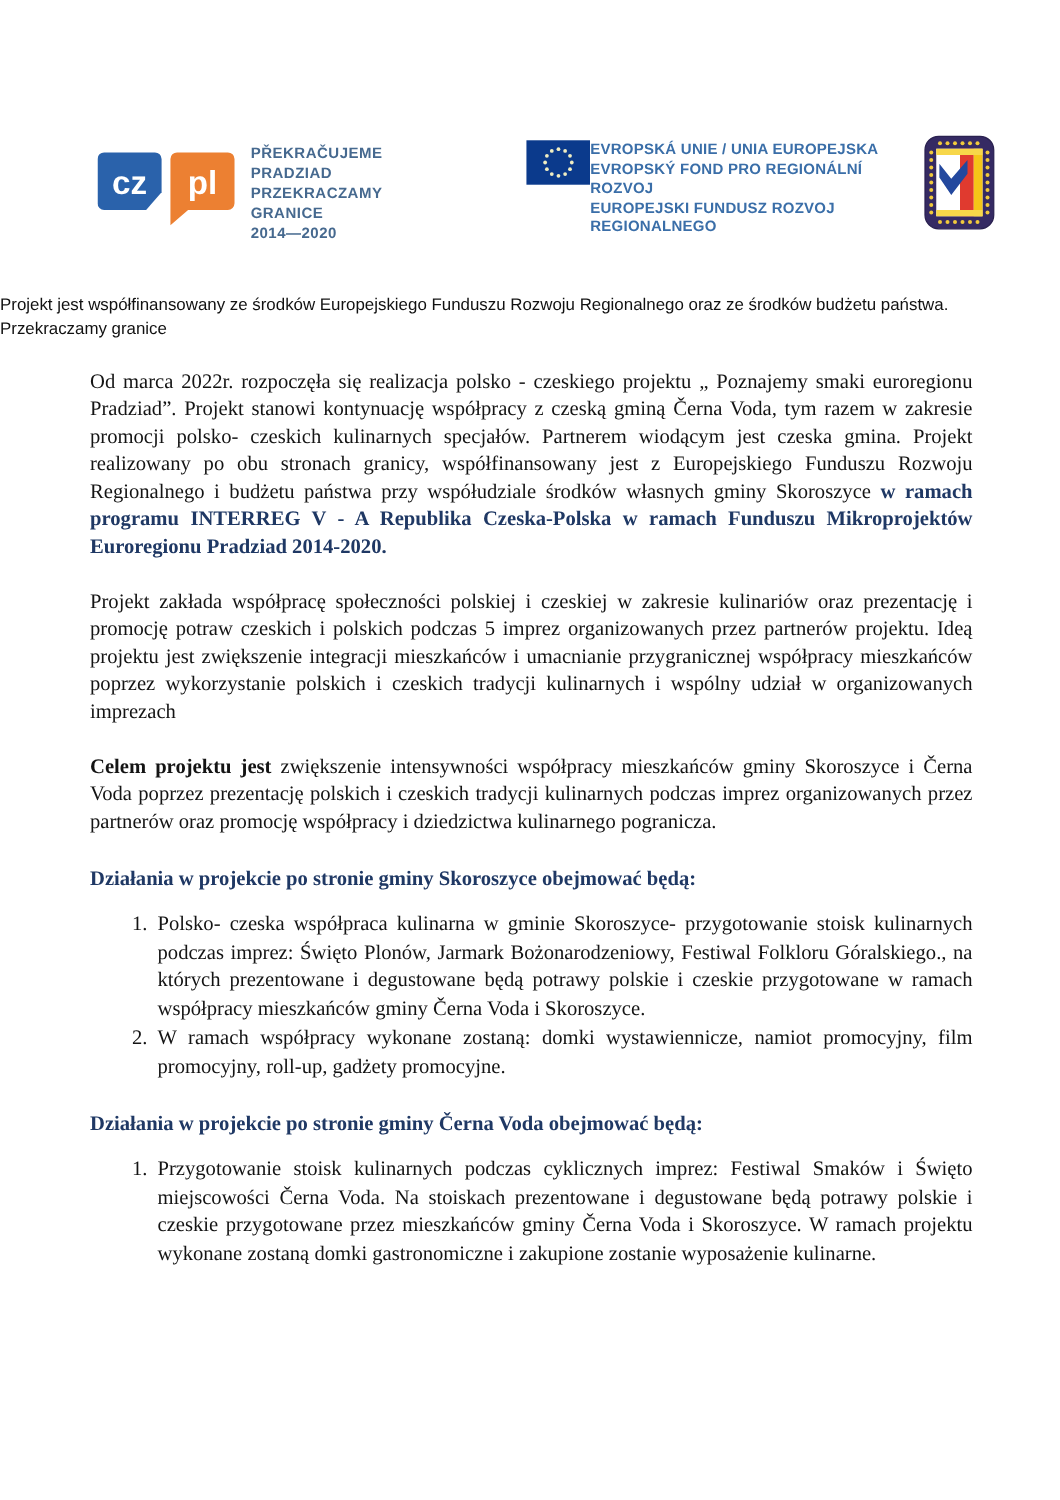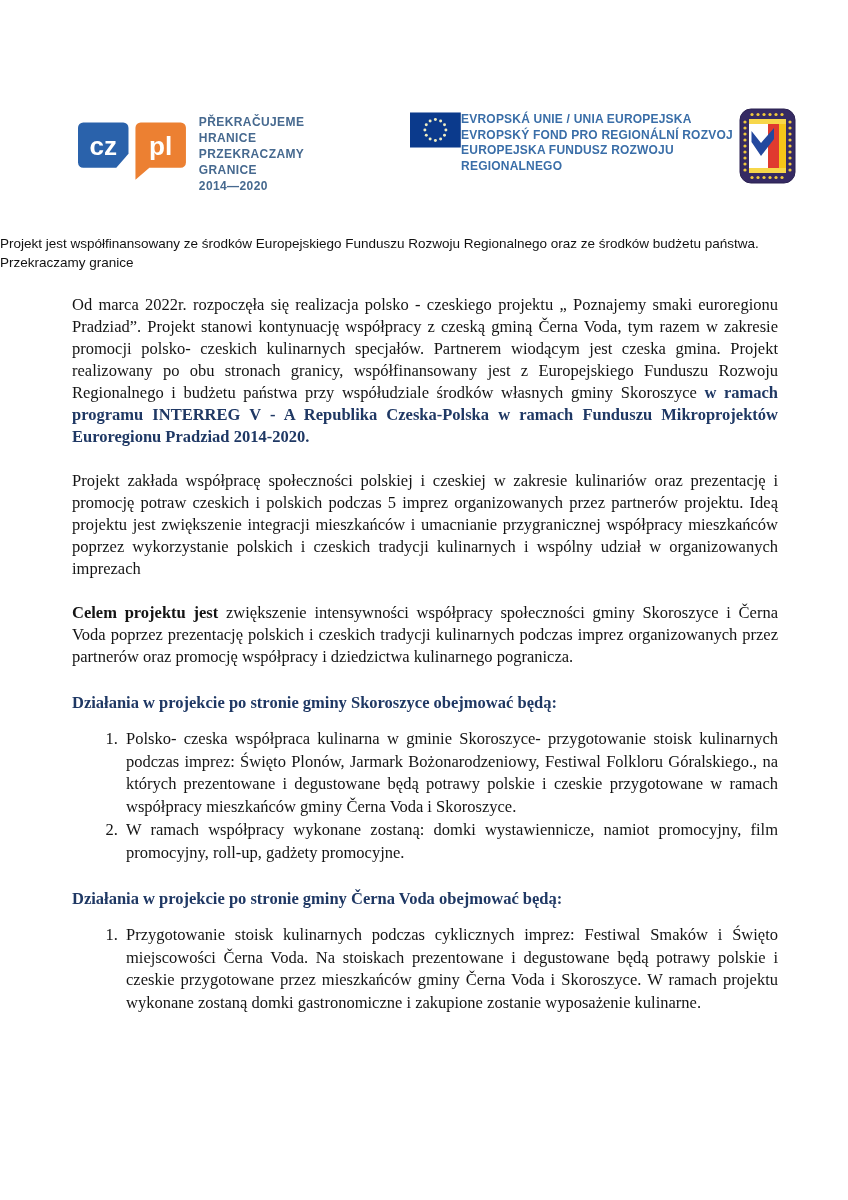--- a/index.html
+++ b/index.html
@@ -99,21 +99,21 @@
   <header class="logos">
 
     <div class="czpl-group">
       <svg width="125" height="68" viewBox="0 0 125 68">
         <path d="M6 0 H52 A6 6 0 0 1 58 6 V36 L44 52 H6 A6 6 0 0 1 0 46 V6 A6 6 0 0 1 6 0 Z" fill="#2a62ab"></path>
         <text x="29" y="38" font-family="Liberation Sans, sans-serif" font-size="30" font-weight="bold" fill="#ffffff" text-anchor="middle">cz</text>
         <path d="M72 0 H118 A6 6 0 0 1 124 6 V46 A6 6 0 0 1 118 52 H82 L66 66 V6 A6 6 0 0 1 72 0 Z" fill="#ec8032"></path>
         <text x="95" y="38" font-family="Liberation Sans, sans-serif" font-size="30" font-weight="bold" fill="#ffffff" text-anchor="middle">pl</text>
       </svg>
       <div class="czpl-text">
-        <div>PŘEKRAČUJEME HRANICE</div>
+        <div>PŘEKRAČUJEME PRADZIAD</div>
         <div>PRZEKRACZAMY GRANICE</div>
         <div>2014—2020</div>
       </div>
     </div>
 
     <div class="eu-group">
       <svg width="58" height="40" viewBox="0 0 58 40">
         <rect x="0" y="0" width="58" height="40" fill="#0b3a8c"></rect>
         <g fill="#f1eec2">
           <circle cx="29" cy="8" r="1.7"></circle>
@@ -126,21 +126,21 @@
           <circle cx="23" cy="30.4" r="1.7"></circle>
           <circle cx="18.6" cy="26" r="1.7"></circle>
           <circle cx="17" cy="20" r="1.7"></circle>
           <circle cx="18.6" cy="14" r="1.7"></circle>
           <circle cx="23" cy="9.6" r="1.7"></circle>
         </g>
       </svg>
       <div class="eu-text">
         <div>EVROPSKÁ UNIE / UNIA EUROPEJSKA</div>
         <div>EVROPSKÝ FOND PRO REGIONÁLNÍ ROZVOJ</div>
-        <div>EUROPEJSKA FUNDUSZ ROZWOJU REGIONALNEGO</div>
+        <div>EUROPEJSKI FUNDUSZ ROZVOJ REGIONALNEGO</div>
       </div>
     </div>
 
     <div class="emblem-wrap">
       <svg width="57" height="76" viewBox="0 0 57 76">
         <rect x="1" y="1" width="55" height="74" rx="11" fill="#352a63" stroke="#2a2150" stroke-width="1"></rect>
         <g fill="#f0c93c">
           <circle cx="13" cy="6.5" r="1.6"></circle>
             <circle cx="19" cy="6.5" r="1.6"></circle>
             <circle cx="25" cy="6.5" r="1.6"></circle>
@@ -187,21 +187,21 @@
     <span>Przekraczamy granice</span>
   </p>
 
 
   <div class="content">
 
     <p class="body-p"><span>Od marca 2022r. rozpoczęła się realizacja  polsko - czeskiego projektu „ Poznajemy smaki euroregionu Pradziad”. Projekt stanowi kontynuację współpracy z czeską gminą Černa Voda, tym razem w zakresie promocji polsko- czeskich kulinarnych specjałów. Partnerem wiodącym jest czeska gmina. Projekt realizowany  po obu stronach granicy, współfinansowany jest z Europejskiego Funduszu Rozwoju Regionalnego i budżetu państwa przy współudziale  środków własnych gminy Skoroszyce  </span><span class="bold-navy">w ramach programu INTERREG V - A Republika Czeska-Polska w ramach Funduszu Mikroprojektów Euroregionu Pradziad 2014-2020.</span></p>
 
     <p class="body-p">Projekt zakłada współpracę społeczności polskiej i czeskiej w zakresie kulinariów oraz prezentację i promocję potraw czeskich i polskich podczas 5 imprez organizowanych przez partnerów projektu. Ideą projektu jest zwiększenie integracji mieszkańców i umacnianie przygranicznej współpracy mieszkańców poprzez wykorzystanie polskich i czeskich tradycji kulinarnych i wspólny udział w organizowanych imprezach</p>
 
-    <p class="body-p"><span class="lead-bold">Celem projektu jest</span><span> zwiększenie intensywności współpracy społeczności gminy Skoroszyce i Černa Voda poprzez prezentację polskich i czeskich tradycji kulinarnych podczas imprez organizowanych przez partnerów oraz promocję współpracy i dziedzictwa kulinarnego pogranicza.</span></p>
+    <p class="body-p"><span class="lead-bold">Celem projektu jest</span><span> zwiększenie intensywności współpracy mieszkańców gminy Skoroszyce i Černa Voda poprzez prezentację polskich i czeskich tradycji kulinarnych podczas imprez organizowanych przez partnerów oraz promocję współpracy i dziedzictwa kulinarnego pogranicza.</span></p>
 
     <h2 class="section-heading">Działania w projekcie  po stronie gminy Skoroszyce  obejmować będą:</h2>
 
     <ol class="items">
       <li>Polsko- czeska współpraca kulinarna w gminie Skoroszyce- przygotowanie stoisk kulinarnych podczas imprez: Święto Plonów, Jarmark Bożonarodzeniowy, Festiwal Folkloru Góralskiego., na których prezentowane i degustowane będą potrawy polskie i czeskie przygotowane w ramach współpracy mieszkańców gminy Černa Voda i Skoroszyce.</li>
       <li>W ramach współpracy wykonane zostaną: domki wystawiennicze,  namiot promocyjny, film promocyjny, roll-up, gadżety promocyjne.</li>
     </ol>
 
     <h2 class="section-heading">Działania w projekcie  po stronie gminy  Černa Voda obejmować będą:</h2>
 

